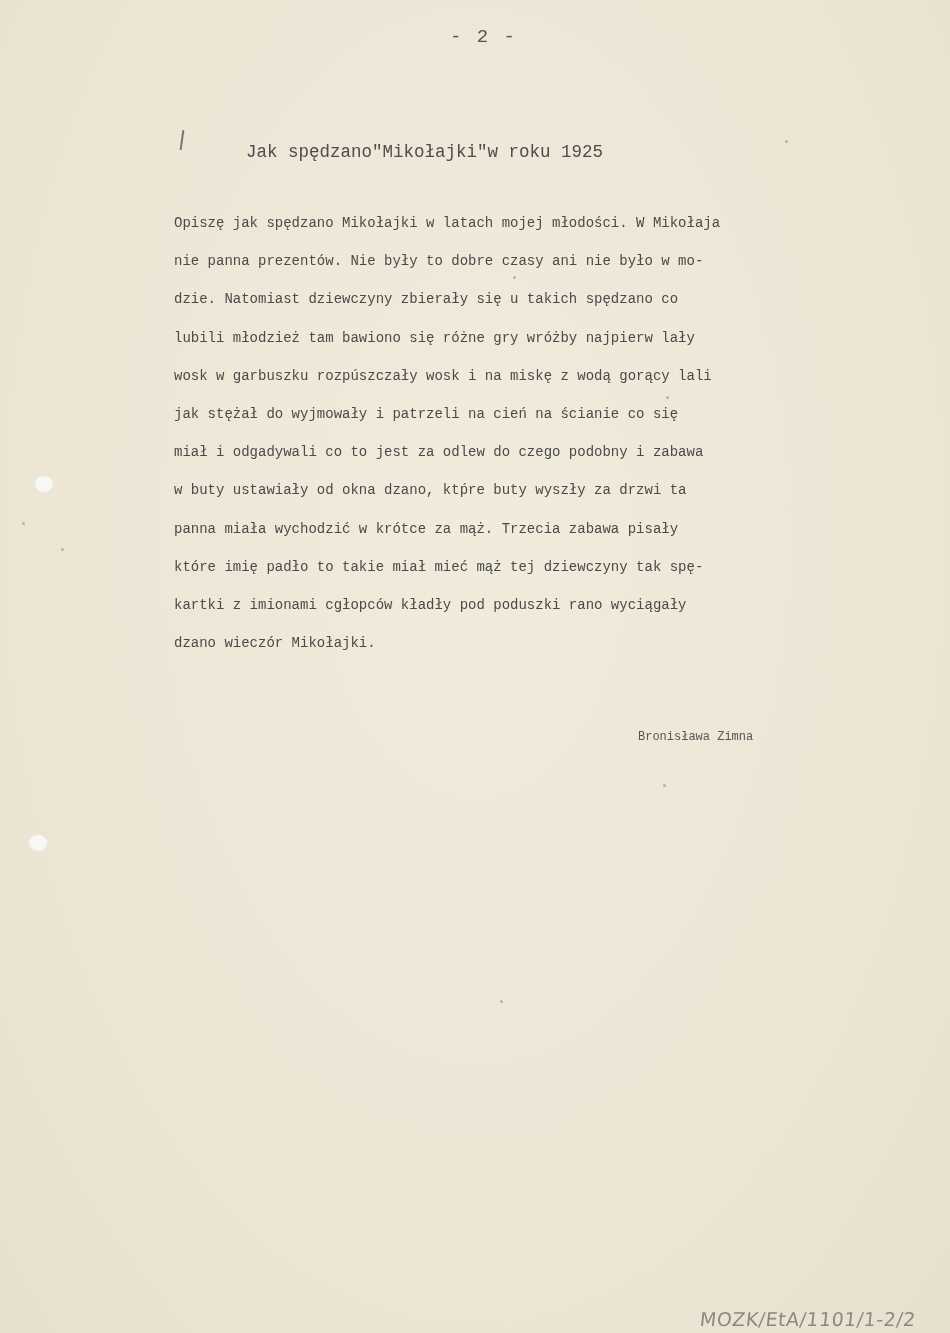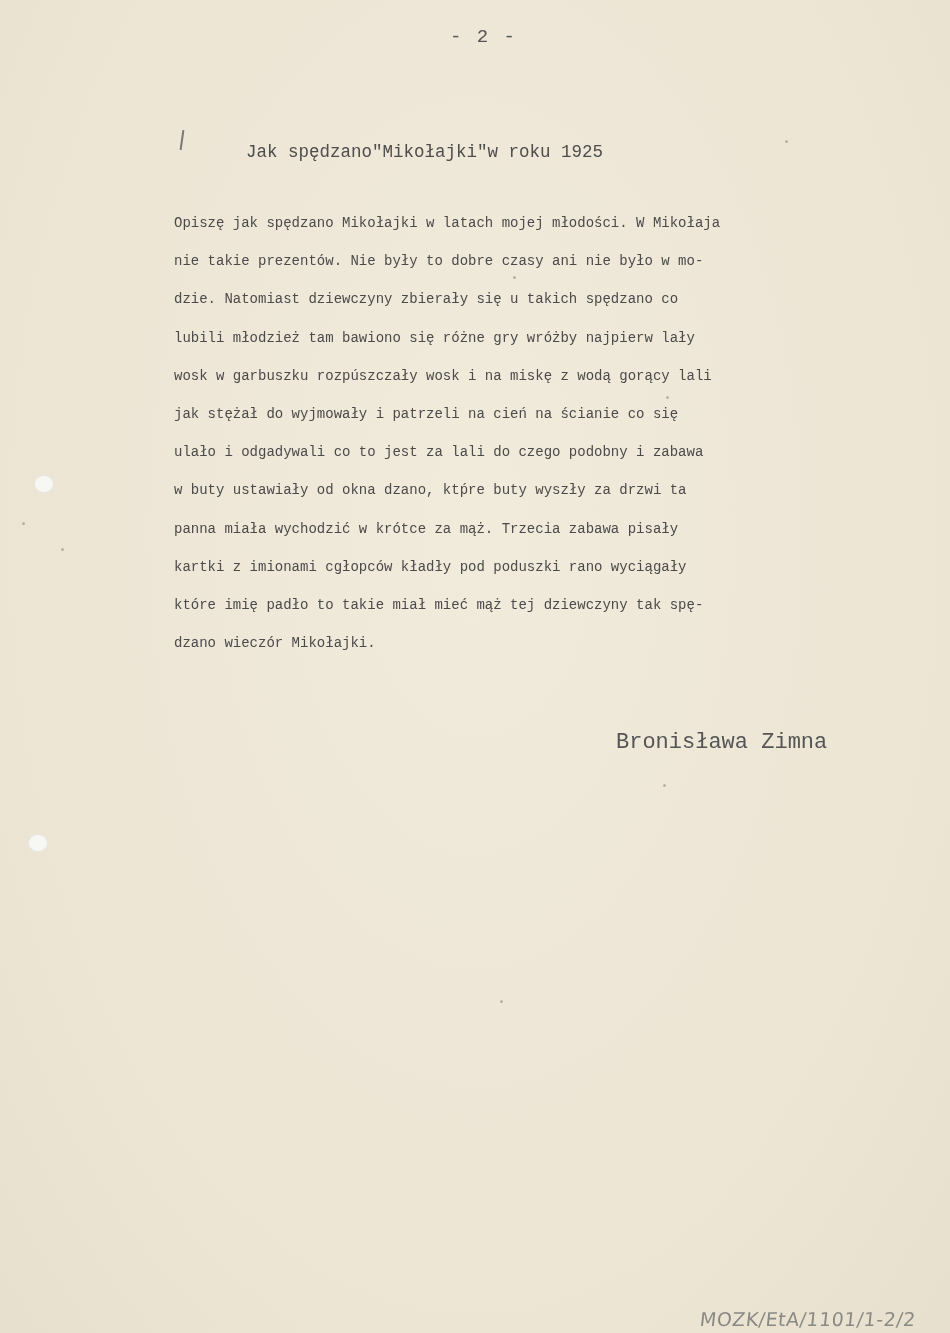--- a/index.html
+++ b/index.html
@@ -55,22 +55,22 @@
       line-height: 38.2px;
       color: #4a4a4a;
     }
     .body-text .line {
       white-space: pre;
       display: block;
     }
     .signature {
       position: absolute;
       top: 730px;
-      left: 616px;
-      font-size: 22px;
+      left: 638px;
+      font-size: 12px;
       color: #555;
       white-space: pre;
     }
     .archive-ref {
       position: absolute;
       top: 1308px;
       left: 700px;
       font-family: "DejaVu Sans", sans-serif;
       font-size: 19px;
       color: #8a8a84;
@@ -110,30 +110,30 @@
   <div class="speck" style="left:666px; top:396px;"></div>
 
   <div class="page-number">- 2 -</div>
 
   <div class="margin-mark"></div>
 
   <div class="title">Jak spędzano"Mikołajki"w roku 1925</div>
 
   <div class="body-text">
     <span class="line">Opiszę jak spędzano Mikołajki w latach mojej młodości. W Mikołaja</span>
-    <span class="line">nie takie prezentów. Nie były to dobre czasy ani nie było w mo-</span>
+    <span class="line">nie panna prezentów. Nie były to dobre czasy ani nie było w mo-</span>
     <span class="line">dzie. Natomiast dziewczyny zbierały się u takich spędzano co</span>
     <span class="line">lubili młodzież tam bawiono się różne gry wróżby najpierw lały</span>
     <span class="line">wosk w garbuszku rozpúszczały wosk i na miskę z wodą gorący lali</span>
     <span class="line">jak stężał do wyjmowały i patrzeli na cień na ścianie co się</span>
-    <span class="line">ulało i odgadywali co to jest za lali do czego podobny i zabawa</span>
+    <span class="line">miał i odgadywali co to jest za odlew do czego podobny i zabawa</span>
     <span class="line">w buty ustawiały od okna dzano, ktṕre buty wyszły za drzwi ta</span>
     <span class="line">panna miała wychodzić w krótce za mąż. Trzecia zabawa pisały</span>
+    <span class="line">które imię padło to takie miał mieć mąż tej dziewczyny tak spę-</span>
     <span class="line">kartki z imionami cgłopców kładły pod poduszki rano wyciągały</span>
-    <span class="line">które imię padło to takie miał mieć mąż tej dziewczyny tak spę-</span>
     <span class="line">dzano wieczór Mikołajki.</span>
   </div>
 
   <div class="signature">Bronisława Zimna</div>
 
   <div class="archive-ref">MOZK/EtA/1101/1-2/2</div>
 
 </div>
 
 </body></html>

